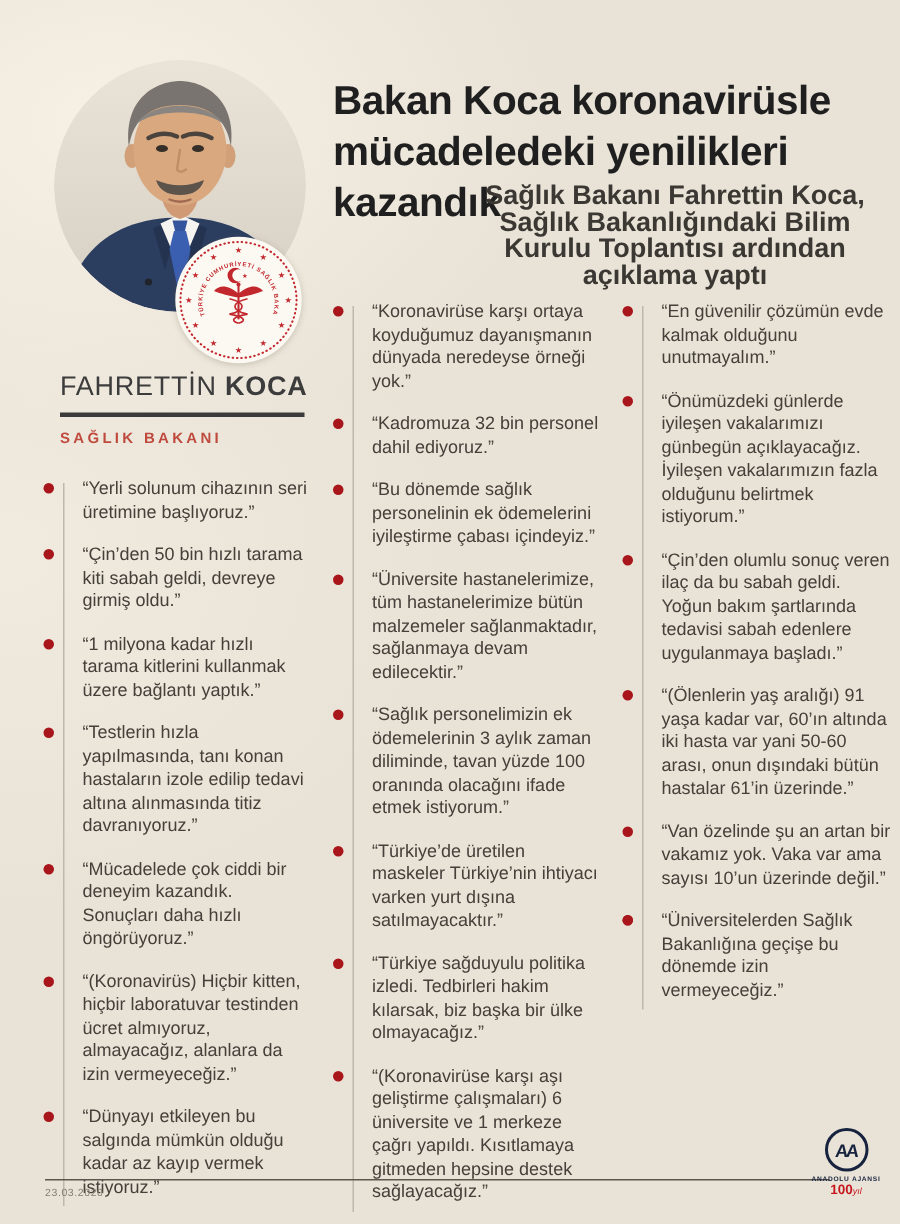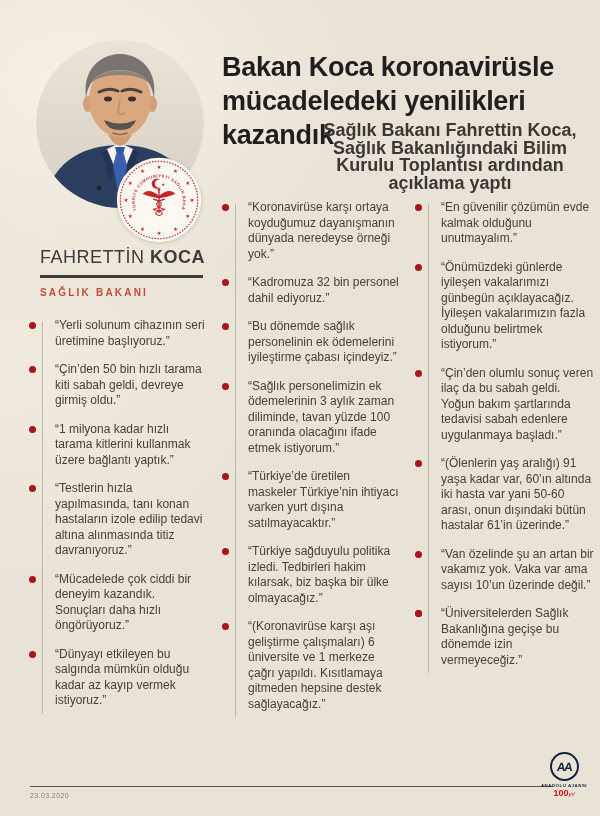--- a/index.html
+++ b/index.html
@@ -143,26 +143,28 @@
     <div>kazandık</div>
   </div>
   <div class="subheadline">Sağlık Bakanı Fahrettin Koca, Sağlık Bakanlığındaki Bilim Kurulu Toplantısı ardından açıklama yaptı</div>
 
   <section class="quote-col col-1">
       <div class="quote"><span class="dot"></span><span>“Yerli solunum cihazının seri üretimine başlıyoruz.”</span></div>
       <div class="quote"><span class="dot"></span><span>“Çin’den 50 bin hızlı tarama kiti sabah geldi, devreye girmiş oldu.”</span></div>
       <div class="quote"><span class="dot"></span><span>“1 milyona kadar hızlı tarama kitlerini kullanmak üzere bağlantı yaptık.”</span></div>
       <div class="quote"><span class="dot"></span><span>“Testlerin hızla yapılmasında, tanı konan hastaların izole edilip tedavi altına alınmasında titiz davranıyoruz.”</span></div>
       <div class="quote"><span class="dot"></span><span>“Mücadelede çok ciddi bir deneyim kazandık. Sonuçları daha hızlı öngörüyoruz.”</span></div>
+      <div class="quote"><span class="dot"></span><span>“(Koronavirüs) Hiçbir kitten, hiçbir laboratuvar testinden ücret almıyoruz, almayacağız, alanlara da izin vermeyeceğiz.”</span></div>
       <div class="quote"><span class="dot"></span><span>“Dünyayı etkileyen bu salgında mümkün olduğu kadar az kayıp vermek istiyoruz.”</span></div>
     </section>
   <section class="quote-col col-2">
       <div class="quote"><span class="dot"></span><span>“Koronavirüse karşı ortaya koyduğumuz dayanışmanın dünyada neredeyse örneği yok.”</span></div>
       <div class="quote"><span class="dot"></span><span>“Kadromuza 32 bin personel dahil ediyoruz.”</span></div>
       <div class="quote"><span class="dot"></span><span>“Bu dönemde sağlık personelinin ek ödemelerini iyileştirme çabası içindeyiz.”</span></div>
+      <div class="quote"><span class="dot"></span><span>“Üniversite hastanelerimize, tüm hastanelerimize bütün malzemeler sağlanmaktadır, sağlanmaya devam edilecektir.”</span></div>
       <div class="quote"><span class="dot"></span><span>“Sağlık personelimizin ek ödemelerinin 3 aylık zaman diliminde, tavan yüzde 100 oranında olacağını ifade etmek istiyorum.”</span></div>
       <div class="quote"><span class="dot"></span><span>“Türkiye’de üretilen maskeler Türkiye’nin ihtiyacı varken yurt dışına satılmayacaktır.”</span></div>
       <div class="quote"><span class="dot"></span><span>“Türkiye sağduyulu politika izledi. Tedbirleri hakim kılarsak, biz başka bir ülke olmayacağız.”</span></div>
       <div class="quote"><span class="dot"></span><span>“(Koronavirüse karşı aşı geliştirme çalışmaları) 6 üniversite ve 1 merkeze çağrı yapıldı. Kısıtlamaya gitmeden hepsine destek sağlayacağız.”</span></div>
     </section>
   <section class="quote-col col-3">
       <div class="quote"><span class="dot"></span><span>“En güvenilir çözümün evde kalmak olduğunu unutmayalım.”</span></div>
       <div class="quote"><span class="dot"></span><span>“Önümüzdeki günlerde iyileşen vakalarımızı günbegün açıklayacağız. İyileşen vakalarımızın fazla olduğunu belirtmek istiyorum.”</span></div>
       <div class="quote"><span class="dot"></span><span>“Çin’den olumlu sonuç veren ilaç da bu sabah geldi. Yoğun bakım şartlarında tedavisi sabah edenlere uygulanmaya başladı.”</span></div>
       <div class="quote"><span class="dot"></span><span>“(Ölenlerin yaş aralığı) 91 yaşa kadar var, 60’ın altında iki hasta var yani 50-60 arası, onun dışındaki bütün hastalar 61’in üzerinde.”</span></div>

